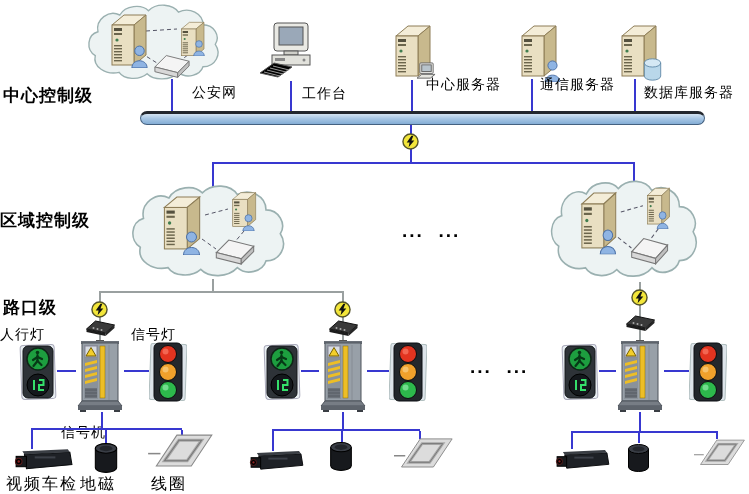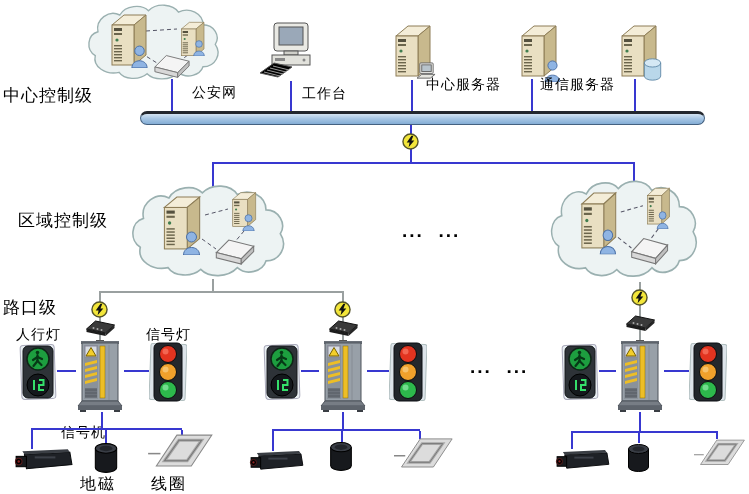--- a/index.html
+++ b/index.html
@@ -1,19 +1,19 @@
 <!DOCTYPE html>
 <html><head>
 <meta charset="utf-8">
 <style>
   *{margin:0;padding:0;box-sizing:border-box}
   html,body{background:#fff}
   body{font-family:"Liberation Sans","DejaVu Sans",sans-serif;color:#000}
   .canvas{position:relative;width:749px;height:494px;background:#fff;overflow:hidden}
-  .lvl{position:absolute;font-size:17px;font-weight:normal;letter-spacing:1px;white-space:nowrap}
+  .lvl{position:absolute;font-size:17px;font-weight:bold;letter-spacing:1px;white-space:nowrap}
   .lbl{position:absolute;font-size:14px;letter-spacing:1px;white-space:nowrap}
   .lbl-lg{position:absolute;font-size:16px;letter-spacing:2px;white-space:nowrap}
   .ellipsis{position:absolute;font-size:19px;font-weight:bold;letter-spacing:2px;white-space:pre}
   .vline{position:absolute;width:2px;background:#3838d0}
   .hline{position:absolute;height:2px;background:#3838d0}
   .vline.gray{width:2px;background:#9aa0a0}
   .hline.gray{height:2px;background:#9aa0a0}
   .bus{position:absolute;left:140px;top:111px;width:565px;height:14px;border-radius:8px;
        background:linear-gradient(180deg,#d4e3f2 0%,#a8c7e5 45%,#84add5 100%);
        border:1px solid #446180;border-top:3px solid #23272e}
@@ -161,21 +161,21 @@
       <symbol id="sym-loop" viewBox="0 0 64 36">
         <polygon points="8,34 42,34 62,4 28,4" fill="#dcdcdc" stroke="#888"></polygon>
         <polygon points="16,29 38,29 52,9 30,9" fill="none" stroke="#a8a8a8" stroke-width="3"></polygon>
         <polygon points="16,29 38,29 52,9 30,9" fill="none" stroke="#777" stroke-width="1"></polygon>
         <line x1="0" y1="22" x2="12" y2="22" stroke="#888" stroke-width="1.5"></line>
       </symbol>
     </defs>
   </svg>
 
   <div class="lvl" style="left:3px;top:84px">中心控制级</div>
-  <div class="lvl" style="left:18px;top:209px">区域控制级</div>
+  <div class="lvl" style="left:0;top:209px">区域控制级</div>
   <div class="lvl" style="left:3px;top:296px">路口级</div>
 
   <svg class="icon" style="left:83px;top:1px" width="150" height="84" viewBox="0 0 150 84">
     <use href="#sym-cloud" width="150" height="84"></use>
     <line class="dash" x1="63" y1="30" x2="94" y2="28"></line>
     <line class="dash" x1="110" y1="50" x2="97" y2="60"></line>
     <line class="dash" x1="58" y1="52" x2="74" y2="62"></line>
     <use href="#sym-server" x="25" y="12" width="40" height="54"></use>
     <use href="#sym-server" x="95" y="20" width="28" height="36"></use>
     <use href="#sym-switch" x="70" y="52" width="38" height="26"></use>
@@ -195,20 +195,21 @@
   </svg>
   <svg class="icon" style="left:616px;top:24px" width="48" height="58" viewBox="0 0 48 58">
     <use href="#sym-server" x="2" y="0" width="40" height="54"></use>
     <use href="#sym-dbcyl" x="26" y="34" width="21" height="23"></use>
   </svg>
 
   <div class="lbl" style="left:192px;top:84px">公安网</div>
   <div class="lbl" style="left:302px;top:85px">工作台</div>
   <div class="lbl" style="left:426px;top:76px">中心服务器</div>
   <div class="lbl" style="left:540px;top:76px">通信服务器</div>
+  <div class="lbl" style="left:644px;top:84px">数据库服务器</div>
 
   <div class="vline" style="left:171px;top:79px;height:33px"></div>
   <div class="vline" style="left:290px;top:81px;height:31px"></div>
   <div class="vline" style="left:411px;top:80px;height:32px"></div>
   <div class="vline" style="left:531px;top:79px;height:33px"></div>
   <div class="vline" style="left:634px;top:79px;height:33px"></div>
 
   <div class="bus"></div>
 
   <div class="vline" style="left:410px;top:125px;height:38px"></div>
@@ -259,38 +260,39 @@
       <use href="#sym-cabinet" width="48" height="72"></use>
     </svg>
   <svg class="icon" style="left:19px;top:343px" width="38" height="58" viewBox="0 0 38 58">
       <use href="#sym-pedlight" width="38" height="58"></use>
     </svg>
   <svg class="icon" style="left:149px;top:341px" width="38" height="62" viewBox="0 0 38 62">
       <use href="#sym-trafficlight" width="38" height="62"></use>
     </svg>
   <div class="hline" style="left:57px;top:370px;width:19px"></div>
   <div class="hline" style="left:124px;top:370px;width:25px"></div>
-  <div class="lbl" style="left:16px;top:326px">人行灯</div>
-  <div class="lbl" style="left:146px;top:326px">信号灯</div>
+  <div class="lbl" style="left:0;top:326px">人行灯</div>
+  <div class="lbl" style="left:131px;top:326px">信号灯</div>
   <div class="lbl" style="left:61px;top:424px">信号机</div>
 
   <div class="vline" style="left:101px;top:412px;height:18px"></div>
   <div class="hline" style="left:31px;top:428px;width:151px"></div>
   <div class="vline" style="left:31px;top:430px;height:19px"></div>
   <div class="vline" style="left:105px;top:430px;height:13px"></div>
   <div class="vline" style="left:181px;top:430px;height:8px"></div>
   <svg class="icon" style="left:12px;top:448px" width="62" height="25" viewBox="0 0 60 24">
       <use href="#sym-camera" width="60" height="24"></use>
     </svg>
   <svg class="icon" style="left:93px;top:442px" width="26" height="32" viewBox="0 0 24 30">
       <use href="#sym-geomag" width="24" height="30"></use>
     </svg>
   <svg class="icon" style="left:148px;top:431px" width="66" height="37" viewBox="0 0 64 36">
       <use href="#sym-loop" width="64" height="36"></use>
     </svg>
+  <div class="lbl-lg" style="left:6px;top:474px">视频车检</div>
   <div class="lbl-lg" style="left:80px;top:474px">地磁</div>
   <div class="lbl-lg" style="left:151px;top:474px">线圈</div>
 
   <svg class="icon" style="left:334px;top:301px" width="17" height="17" viewBox="0 0 18 18">
       <use href="#sym-lightning" width="18" height="18"></use>
     </svg>
   <svg class="icon" style="left:328px;top:319px" width="31" height="18" viewBox="0 0 30 18">
       <use href="#sym-blackswitch" width="30" height="18"></use>
     </svg>
   <svg class="icon" style="left:319px;top:340px" width="48" height="72" viewBox="0 0 48 72">

